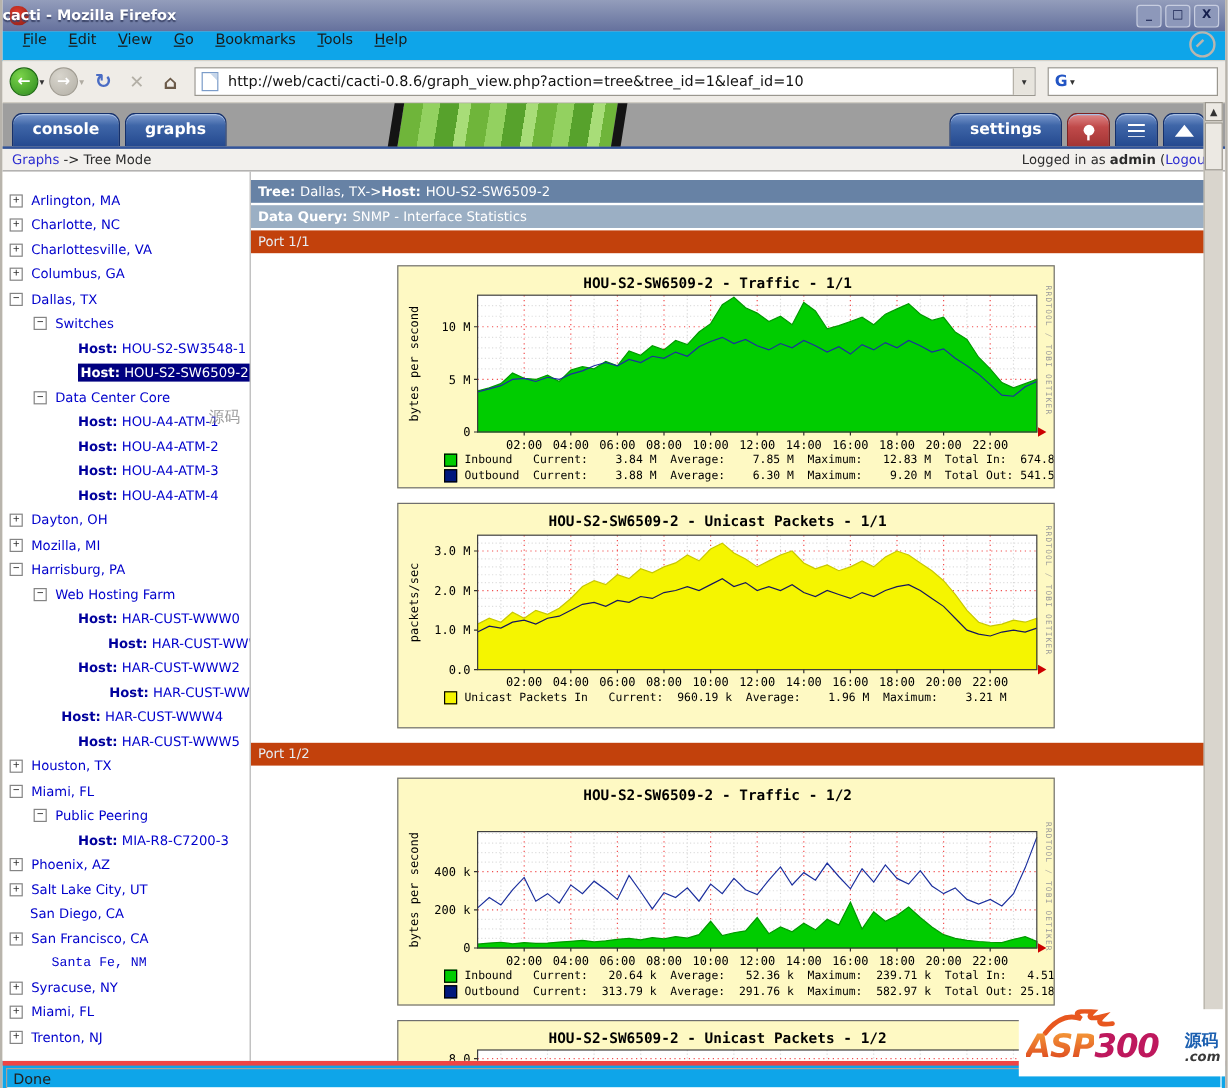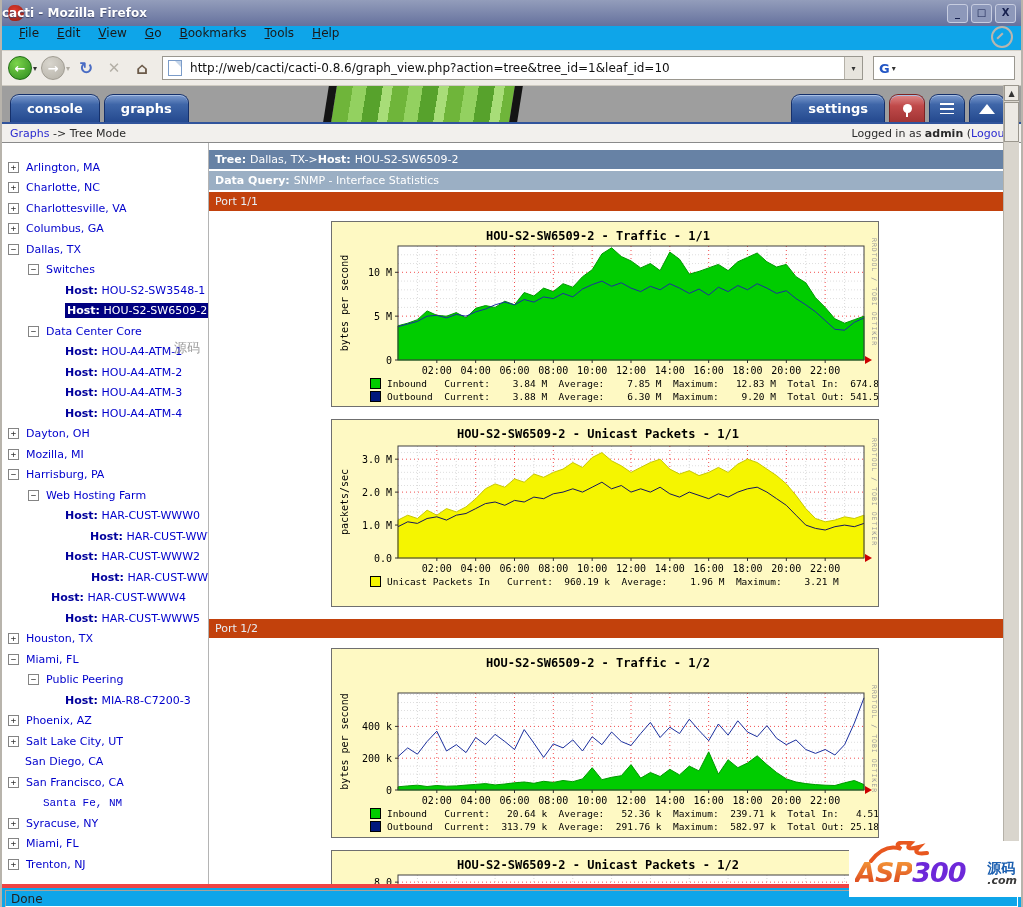--- a/index.html
+++ b/index.html
@@ -88,21 +88,21 @@
   
   .statusbar{height:21px;background:#0ea5e9;border-top:4px solid #ef4444;display:flex;align-items:center;}
   .status-field{flex:1;margin:2px 3px;border:1px solid #a6a29a;border-right-color:#fff;border-bottom-color:#fff;height:15px;
     display:flex;align-items:center;padding-left:5px;font-size:12px;color:#222;}
   .bottom-strip{height:4px;background:#16224e;}
   
   .asp-logo{position:absolute;right:0;bottom:10px;width:172px;height:56px;background:#fff;z-index:50;overflow:hidden;}
   .asp-flame{position:absolute;left:18px;top:-2px;width:70px;height:26px;}
   .asp-text{position:absolute;left:6px;top:18px;font-style:italic;font-weight:bold;font-size:27px;line-height:1;letter-spacing:-1px;}
   .asp-a{background:linear-gradient(#f7a23b,#d93a1a);-webkit-background-clip:text;background-clip:text;color:transparent;}
-  .asp-3{color:#6d28d9;}
+  .asp-3{color:#be185d;}
   .asp-side{position:absolute;right:4px;top:20px;text-align:left;line-height:1;}
   .asp-cn{color:#1b5fb0;font-size:14px;font-weight:bold;}
   .asp-com{color:#3a3a3a;font-size:11px;font-weight:bold;font-style:italic;}
 </style>
 </head>
 <body>
 
 <div class="titlebar">
   <span class="app-icon"></span>
   <span class="title-text">cacti - Mozilla Firefox</span>

